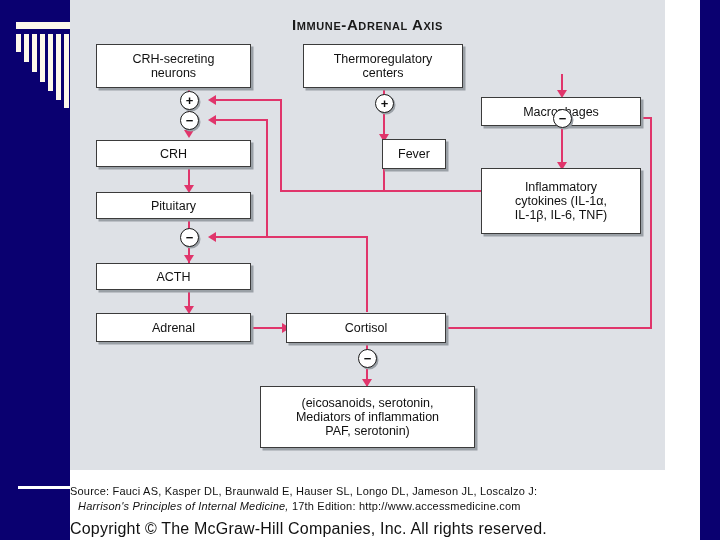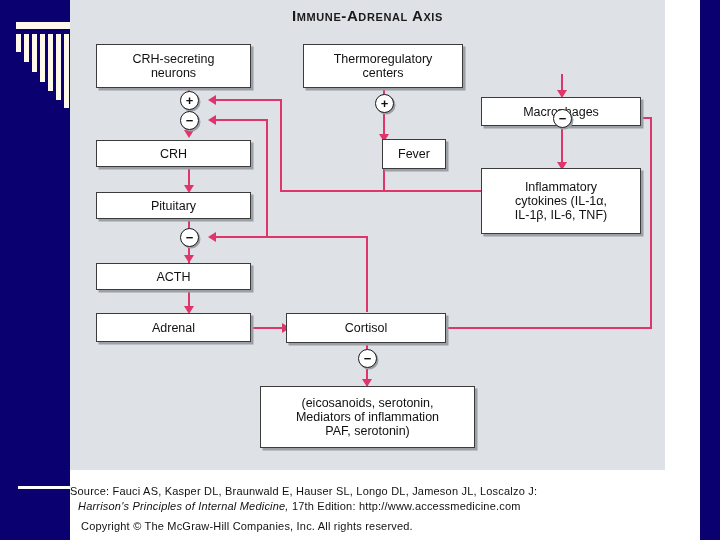--- a/index.html
+++ b/index.html
@@ -22,21 +22,21 @@
   #page{
     position:absolute;left:70px;top:0;width:630px;height:540px;
     background:#ffffff;
   }
   
   #figure-panel{
     position:absolute;left:0px;top:0px;width:595px;height:470px;
     background:#dee1e6;
   }
   #figure-title{
-    position:absolute;left:0;top:7px;width:595px;text-align:center;
+    position:absolute;left:0;top:16px;width:595px;text-align:center;
     font-family:"Liberation Sans", sans-serif;
     font-size:15px;font-weight:bold;color:#1a1a1a;
     font-variant:small-caps;letter-spacing:.6px;
   }
 
   
   .node{
     position:absolute;background:#ffffff;
     border:1.5px solid #3b3b3b;
     box-shadow:2.5px 2.5px 0 0 #9aa0a6;
@@ -70,21 +70,21 @@
   .sign span{display:block;margin-top:-1px;}
 
   
   #source-block{
     position:absolute;left:70px;top:484px;width:650px;
     font-family:"Liberation Sans", sans-serif;
     color:#111;
   }
   #source-block .sline{font-size:11px;letter-spacing:.2px;white-space:nowrap;line-height:1.32;}
   #source-block .ital{font-style:italic;padding-left:8px;}
-  #copyright-line{margin-top:7px;font-size:11px;letter-spacing:.2px;white-space:nowrap;margin-left:11px;}
+  #copyright-line{margin-top:7px;font-size:16px;letter-spacing:.2px;white-space:nowrap;}
 </style>
 </head>
 <body>
 
 <div id="slide-deco">
   <div class="hbar" style="left:16px;top:22px;width:58px;height:7px;"></div>
   <div class="vbar" style="left:16px;top:34px;width:5px;height:18px;"></div>
   <div class="vbar" style="left:24px;top:34px;width:5px;height:28px;"></div>
   <div class="vbar" style="left:32px;top:34px;width:5px;height:38px;"></div>
   <div class="vbar" style="left:40px;top:34px;width:5px;height:48px;"></div>

